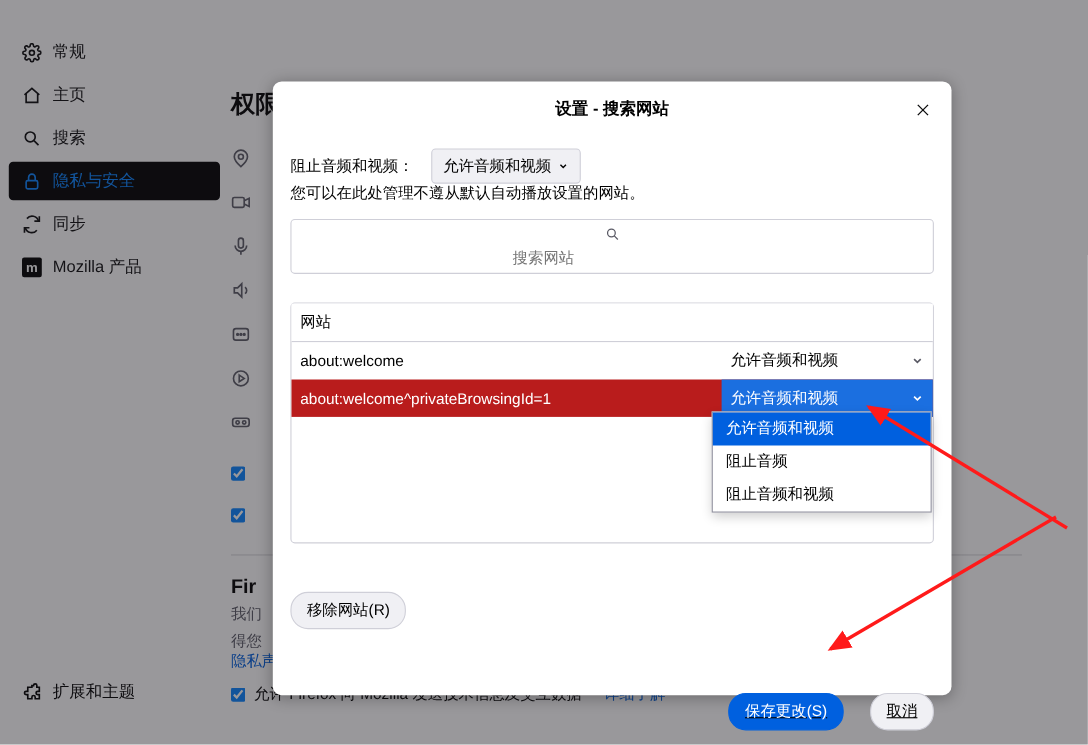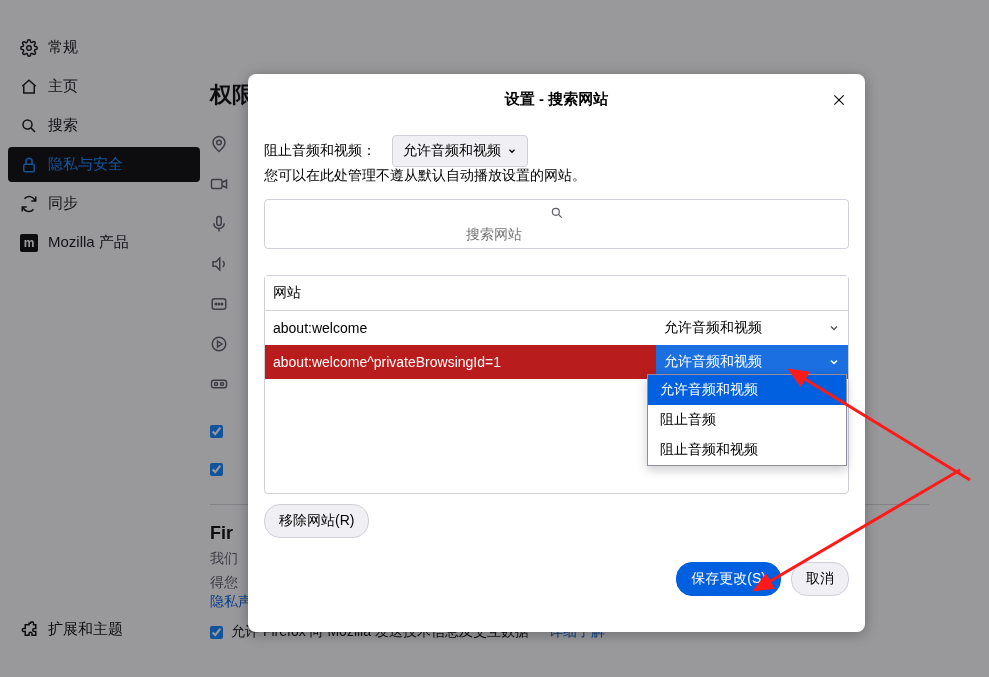--- a/index.html
+++ b/index.html
@@ -52,23 +52,23 @@
   .trow.sel .td-status { background:#1b6fe0; }
   .td-status svg { width:12px; height:12px; }
 
   
   .dd-pop { position:absolute; top: 98px; left: 382px; width: 200px; background:#fff; border:1px solid #8f8f9d; box-shadow: 0 4px 10px rgba(0,0,0,0.2); font-size:14px; z-index:10; }
   .dd-opt { padding: 6px 12px; cursor:pointer; }
   .dd-opt.sel { background:#0060df; color:#fff; }
 
   
   .remove-row { display:flex; gap:10px; margin-top: 10px; }
-  .btn { border: 1px solid #cfcfd8; background:#f0f0f4; border-radius: 16px; padding: 7px 14px; font-size: 14px; cursor:pointer; }
+  .btn { border: 1px solid #cfcfd8; background:#f0f0f4; border-radius: 16px; padding: 7px 14px; font-size: 14px; cursor:pointer;margin-top:34px; }
   .btn.primary { background:#0060df; border-color:#0060df; color:#fff; }
-  .action-row { display:flex; gap:10px; justify-content:flex-end; margin-top: 24px; }
+  .action-row { display:flex; gap:24px; justify-content:flex-end; margin-top: 24px; text-decoration: underline; }
 
   
   .arrow-svg { position: absolute; pointer-events: none; z-index: 50; }
 
   .m-logo { width:18px; height:18px; background:#000; color:#fff; font-size:12px; font-weight:700; display:inline-flex; align-items:center; justify-content:center; border-radius:2px; }
 </style>
 </head>
 <body>
 
 <div class="sidebar">

